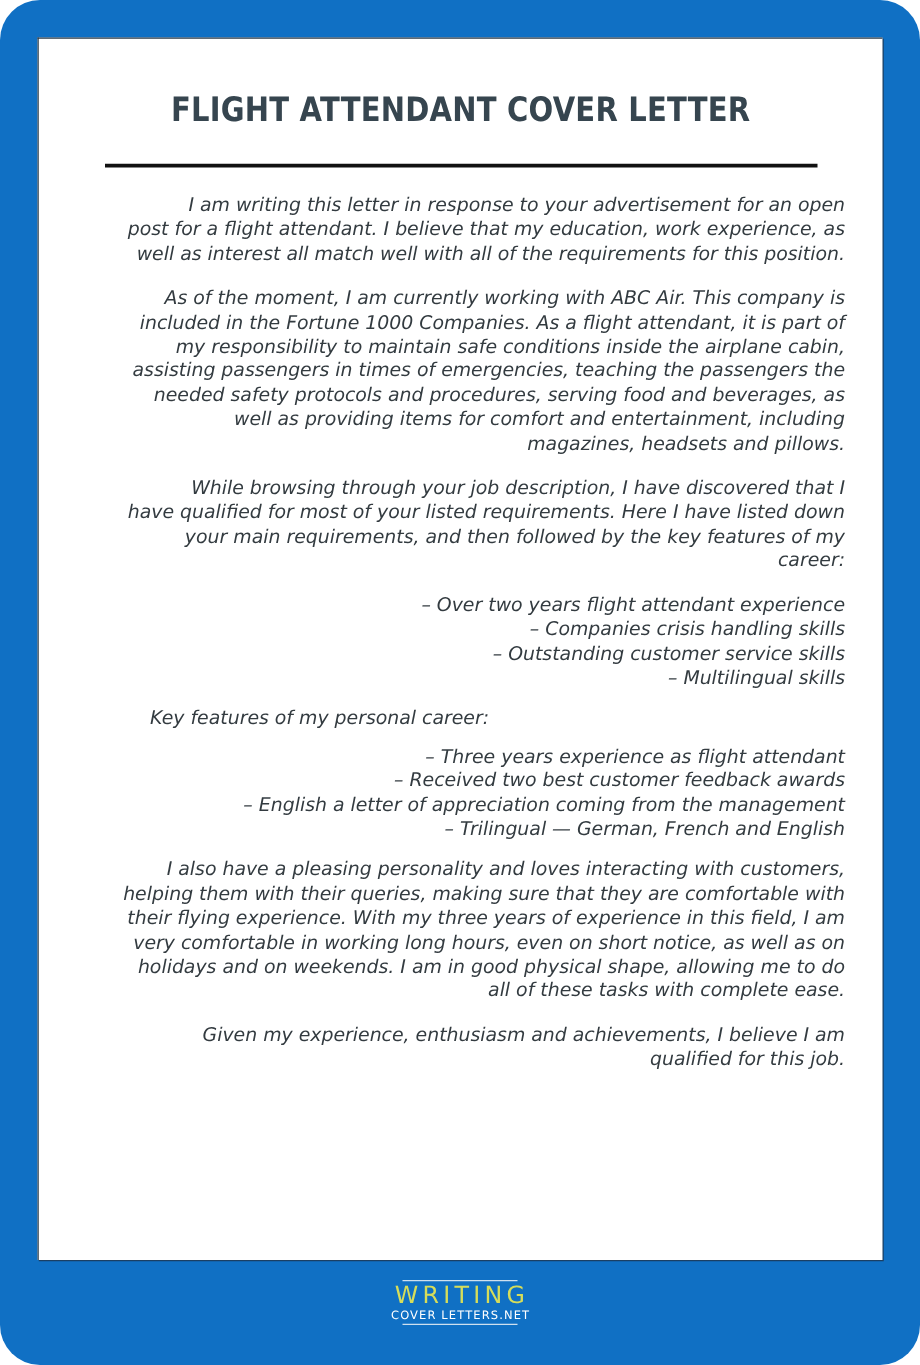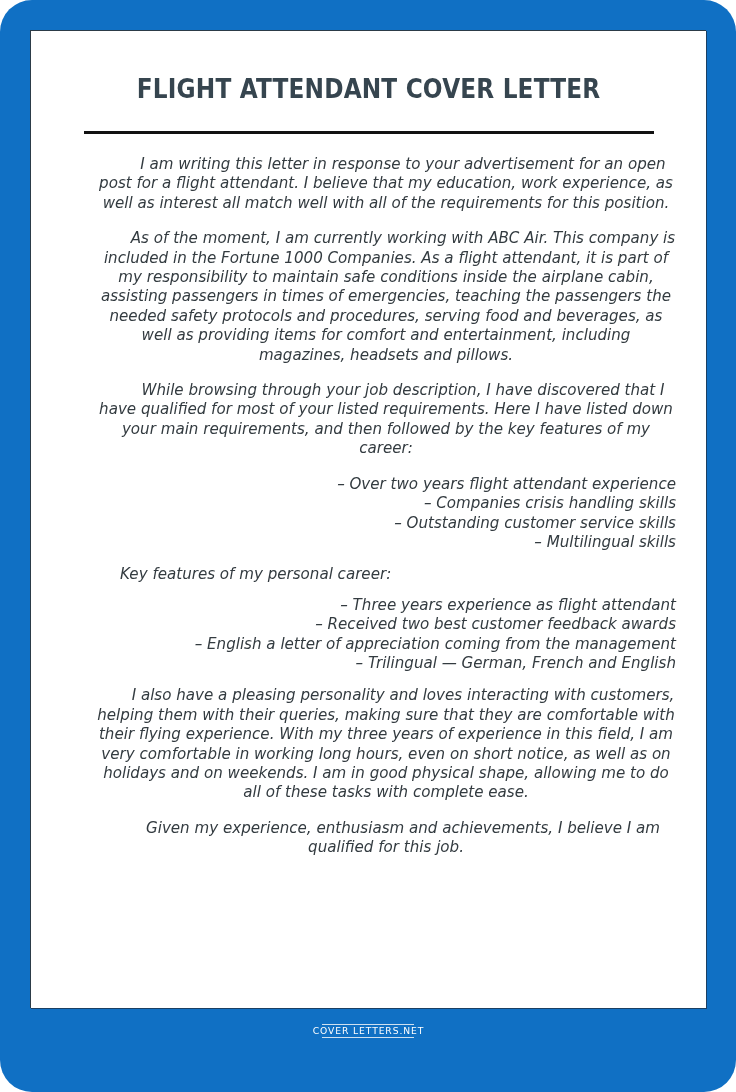--- a/index.html
+++ b/index.html
@@ -69,21 +69,21 @@
     color: #333b40;
     font-family: "DejaVu Sans", sans-serif;
     font-size: 15.1px;
     line-height: 19.4px;
     font-style: italic;
   }
 
   .para {
     margin: 0 0 16px 10px;
     text-indent: 34px;
-    text-align: center;
+    text-align: right;
   }
 
   .lead-in {
     margin: 0 0 11px 0;
     text-indent: 34px;
   }
 
   .bullet-list {
     margin: 0 0 16px 0;
     padding: 0;
@@ -180,17 +180,18 @@
 
       <p class="para">I also have a pleasing personality and loves interacting with customers, helping them with their queries, making sure that they are comfortable with their flying experience. With my three years of experience in this field, I am very comfortable in working long hours, even on short notice, as well as on holidays and on weekends. I am in good physical shape, allowing me to do all of these tasks with complete ease.</p>
 
       <p class="para">Given my experience, enthusiasm and achievements, I believe I am qualified for this job.</p>
 
     </div>
   </div>
 
   <div id="footer-logo">
     <div class="logo-rule"></div>
+    <span class="logo-main">WRITING</span>
     <span class="logo-sub">COVER LETTERS.NET</span>
     <div class="logo-rule"></div>
   </div>
 
 </div>
 
 </body></html>

